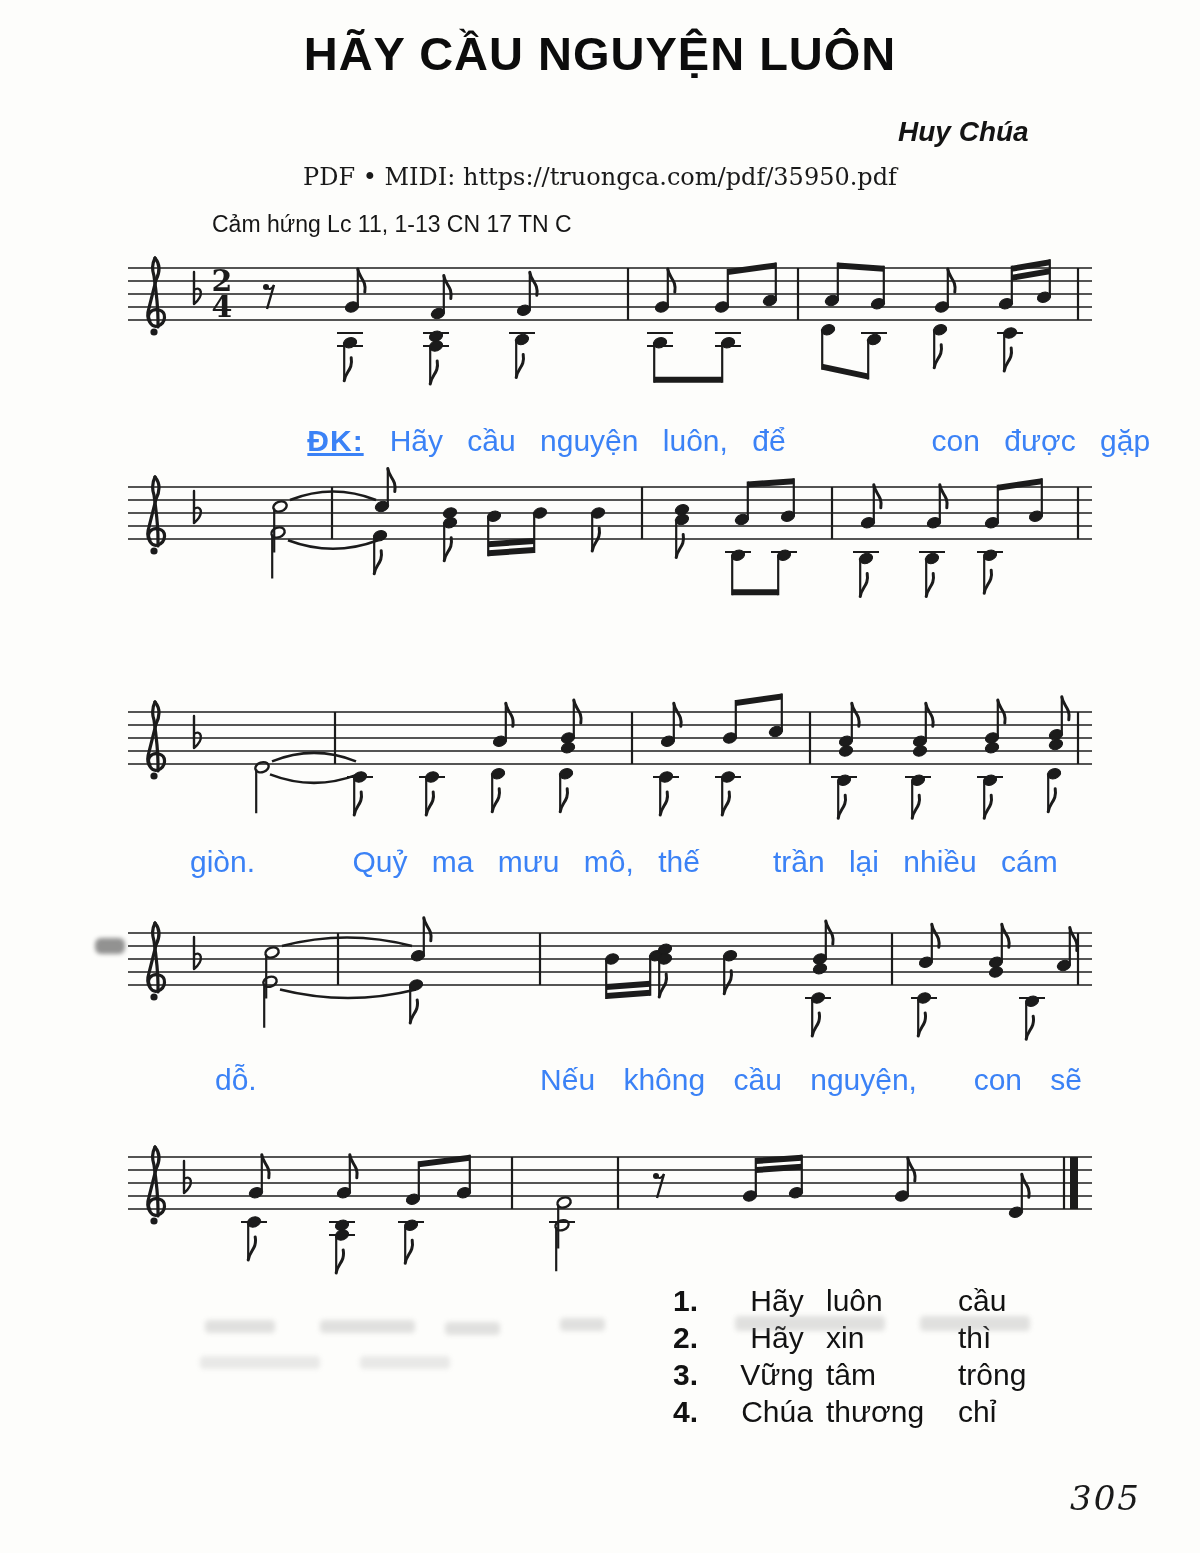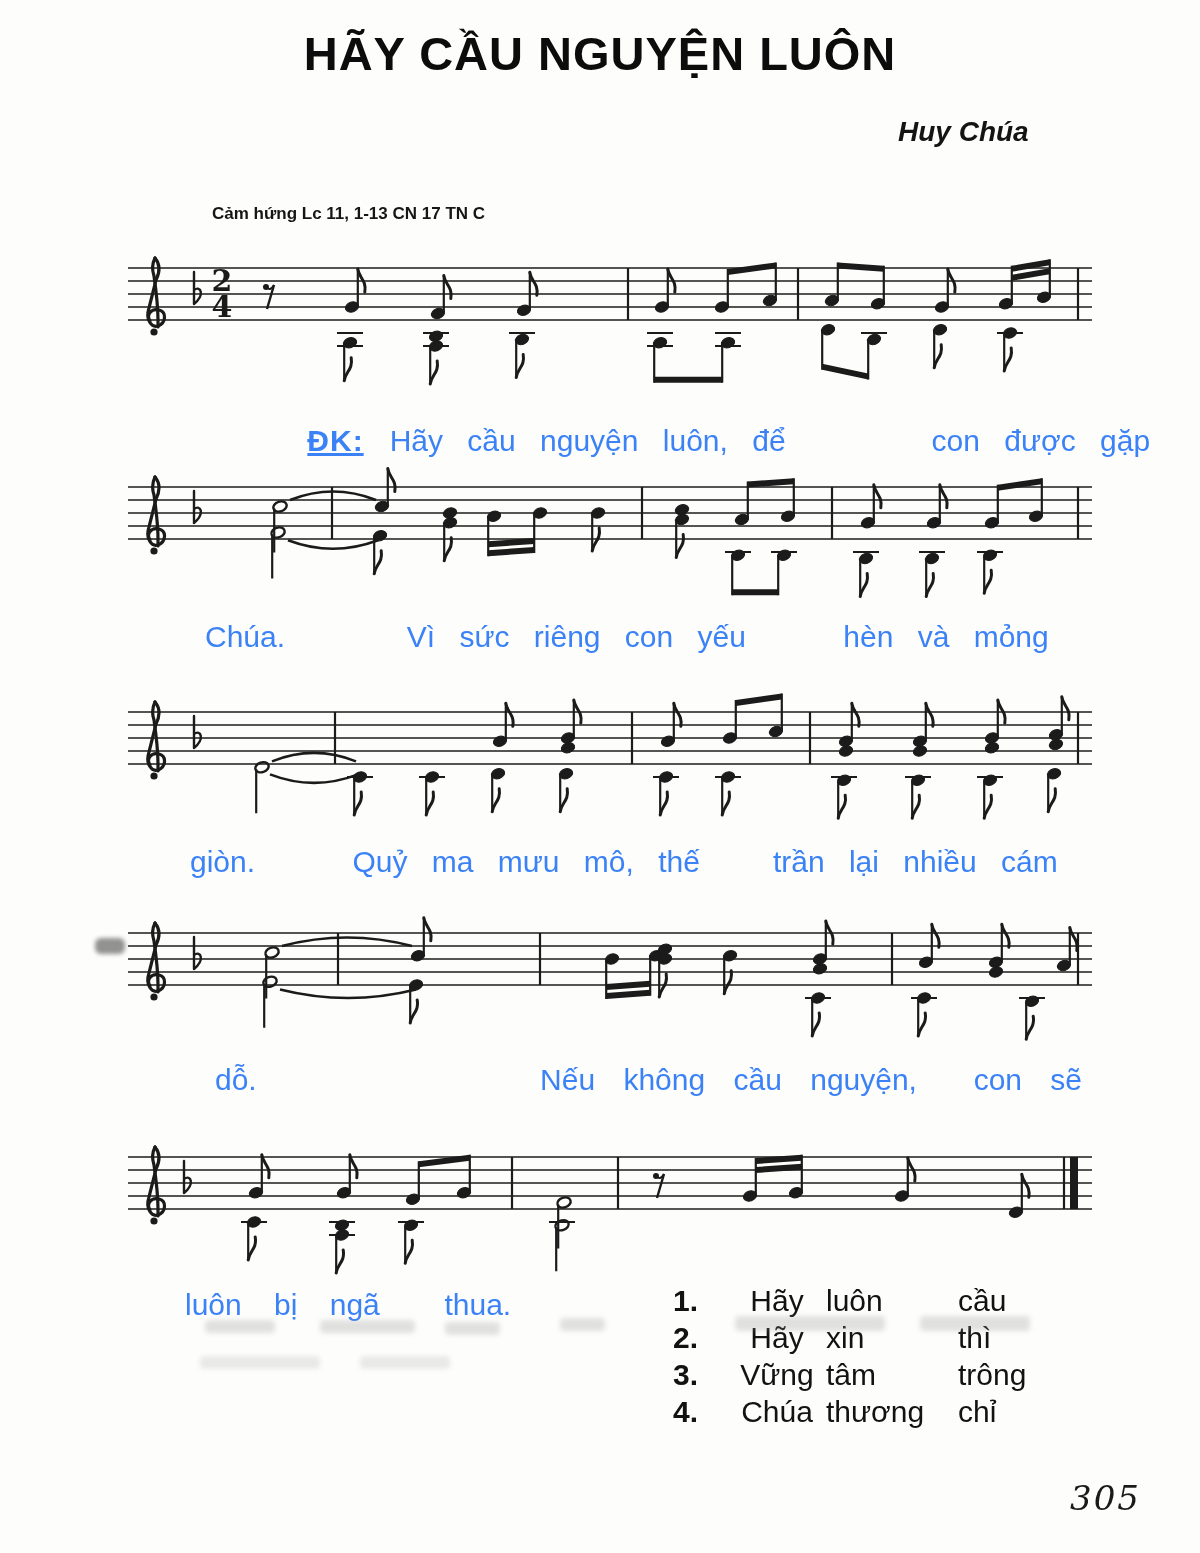--- a/index.html
+++ b/index.html
@@ -19,22 +19,22 @@
   }
   .author{
     position:absolute;top:116px;left:898px;
     font-size:28px;font-weight:bold;font-style:italic;color:#141414;
   }
   .link-line{
     position:absolute;top:163px;left:0;width:1200px;text-align:center;
     font-family:"DejaVu Serif",serif;font-size:24px;color:#191919;
   }
   .inspiration{
-    position:absolute;top:204px;left:212px;
-    font-size:17px;color:#161616;font-weight:bold;
+    position:absolute;top:211px;left:212px;
+    font-size:23px;color:#161616;
   }
   .staff-svg{position:absolute;left:120px;width:975px;height:170px;}
   .lyr{
     position:absolute;font-size:30px;color:#3b82f6;
     white-space:pre;word-spacing:16px;
   }
   .lyr .dk{font-weight:bold;text-decoration:underline;margin-right:26px;letter-spacing:1px;}
   .ws20{word-spacing:20px;}
   .ws24{word-spacing:24px;}
   .verses{position:absolute;left:652px;top:1284px;width:392px;}
@@ -57,20 +57,21 @@
     filter:blur(2px);border-radius:6px;
   }
 </style>
 </head>
 <body>
 
 <div class="page">
 
   <div class="title">HÃY CẦU NGUYỆN LUÔN</div>
   <div class="author">Huy Chúa</div>
+  <div class="link-line">PDF • MIDI: https://truongca.com/pdf/35950.pdf</div>
   <div class="inspiration">Cảm hứng Lc 11, 1-13 CN 17 TN C</div>
 
   <div id="staves">
       <svg class="staff-svg" viewBox="0 0 975 170" style="top: 223px;">
         <line x1="8" y1="45" x2="972" y2="45" stroke="#1b1b1b" stroke-width="1.6"></line>
         <line x1="8" y1="58" x2="972" y2="58" stroke="#1b1b1b" stroke-width="1.6"></line>
         <line x1="8" y1="71" x2="972" y2="71" stroke="#1b1b1b" stroke-width="1.6"></line>
         <line x1="8" y1="84" x2="972" y2="84" stroke="#1b1b1b" stroke-width="1.6"></line>
         <line x1="8" y1="97" x2="972" y2="97" stroke="#1b1b1b" stroke-width="1.6"></line>
         <g transform="translate(22,45)">
@@ -464,24 +465,22 @@
         <line x1="901.8" y1="98.25" x2="901.8" y2="62.25" stroke="#1b1b1b" stroke-width="2.2"></line>
         <path d="M901.8,62.25 C902.8,71.25 910.8,73.25 908.8,85.25" stroke="#1b1b1b" stroke-width="3" fill="none" stroke-linecap="round"></path>
         <line x1="944" y1="45" x2="944" y2="97" stroke="#1b1b1b" stroke-width="2.2"></line>
         <rect x="950" y="45" width="8" height="52" fill="#1b1b1b"></rect>
       </svg>
     </div>
 
   <div class="lyr" style="top:390px;left:210px;">
     <span class="dk">ĐK:</span><span>Hãy cầu nguyện luôn, để      con được gặp</span>
   </div>
-  <div class="lyr" style="top:620px;left:205px;">Chúa.     Vì sức riêng con yếu    hèn và mỏng</div>
   <div class="lyr" style="top:845px;left:190px;">giòn.    Quỷ ma mưu mô, thế   trần lại nhiều cám</div>
   <div class="lyr ws20" style="top:1063px;left:215px;">dỗ.          Nếu không cầu nguyện,  con sẽ</div>
-  <div class="lyr ws24" style="top:1288px;left:185px;">luôn bị ngã  thua.</div>
 
   <div class="verses">
     <div class="verse-row">
       <span class="num">1.</span>
       <span class="w1">Hãy</span>
       <span class="w2">luôn</span>
       <span class="w3">cầu</span>
     </div>
     <div class="verse-row">
       <span class="num">2.</span>

